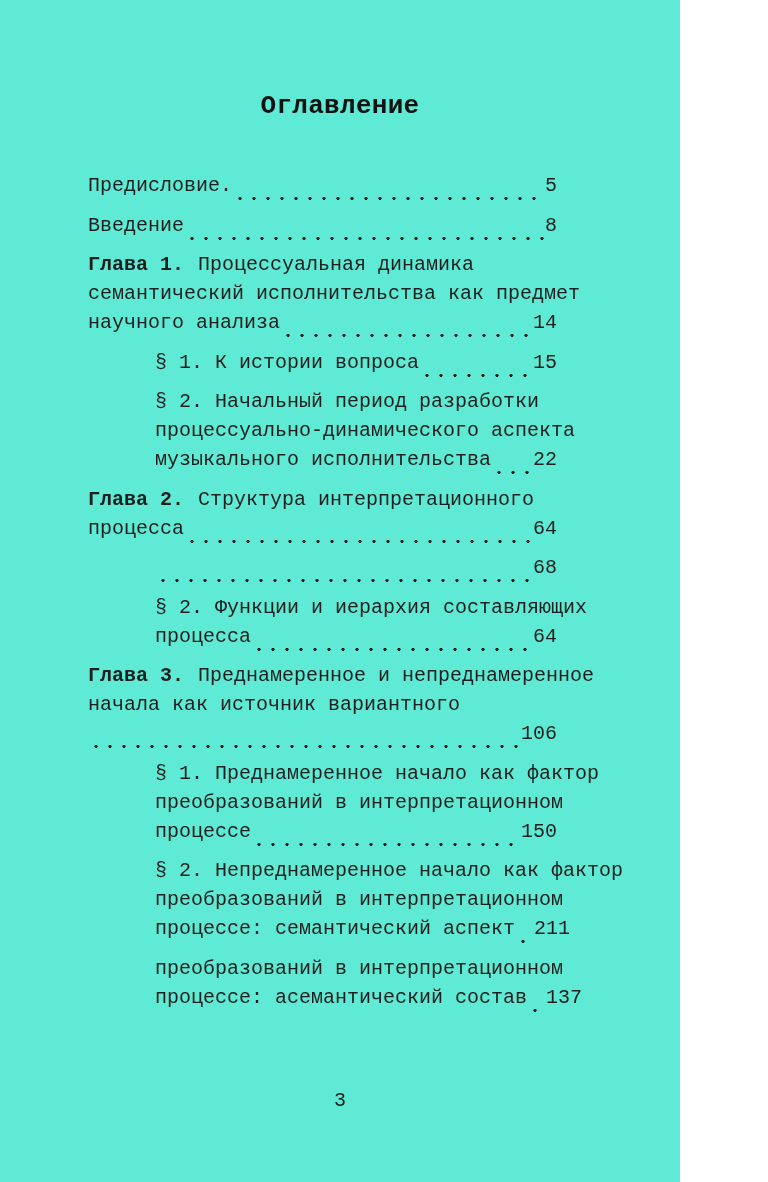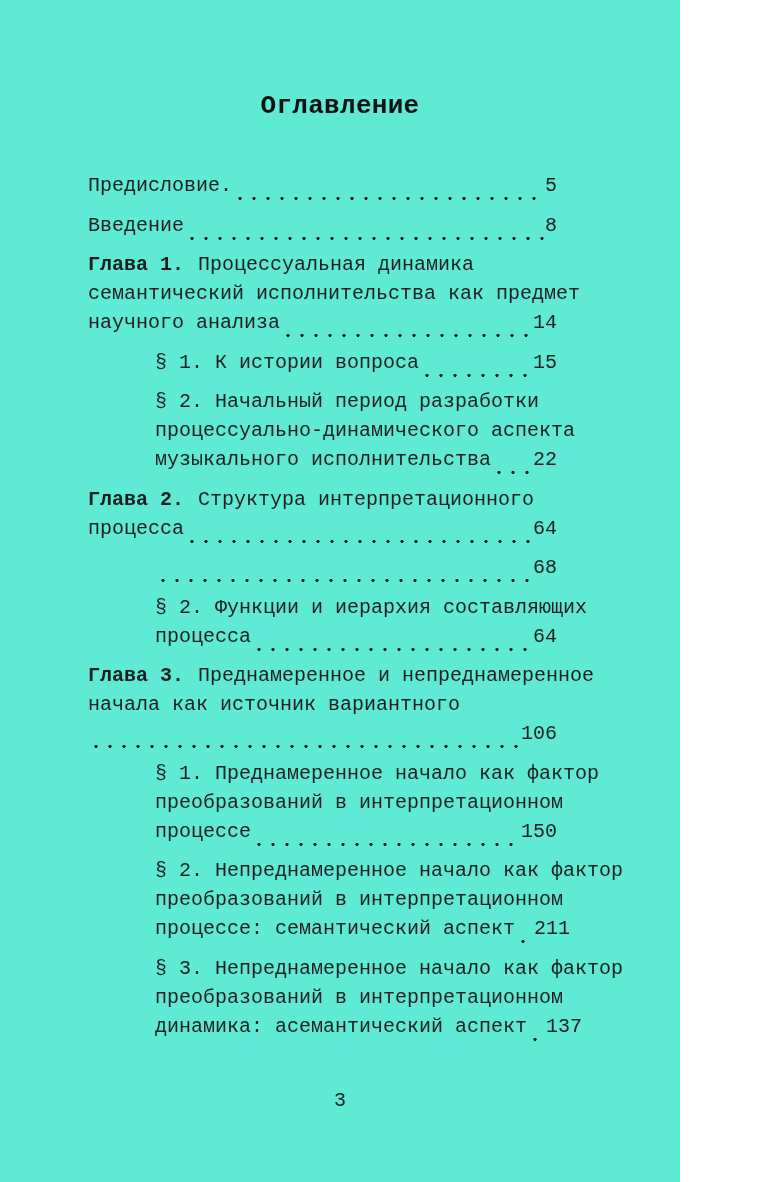--- a/index.html
+++ b/index.html
@@ -163,23 +163,22 @@
       <div class="toc-entry sub">
         <div class="toc-line"><span class="line-text">§ 2. Непреднамеренное начало как фактор</span></div>
         <div class="toc-line"><span class="line-text">преобразований в интерпретационном</span></div>
         <div class="toc-line last">
           <span class="line-text">процессе: семантический аспект</span>
           <span class="dot-leader"></span>
           <span class="page-ref">211</span>
         </div>
       </div>
       <div class="toc-entry sub">
-        <div class="toc-line"><span class="line-text">§ 3. Непреднамеренное начало как фактор</span></div>
         <div class="toc-line"><span class="line-text">преобразований в интерпретационном</span></div>
         <div class="toc-line last">
-          <span class="line-text">динамика: асемантический аспект</span>
+          <span class="line-text">процессе: асемантический состав</span>
           <span class="dot-leader"></span>
           <span class="page-ref">137</span>
         </div>
       </div>
     </div>
   <div class="footer-num">3</div>
 </div>
 
 </body></html>

